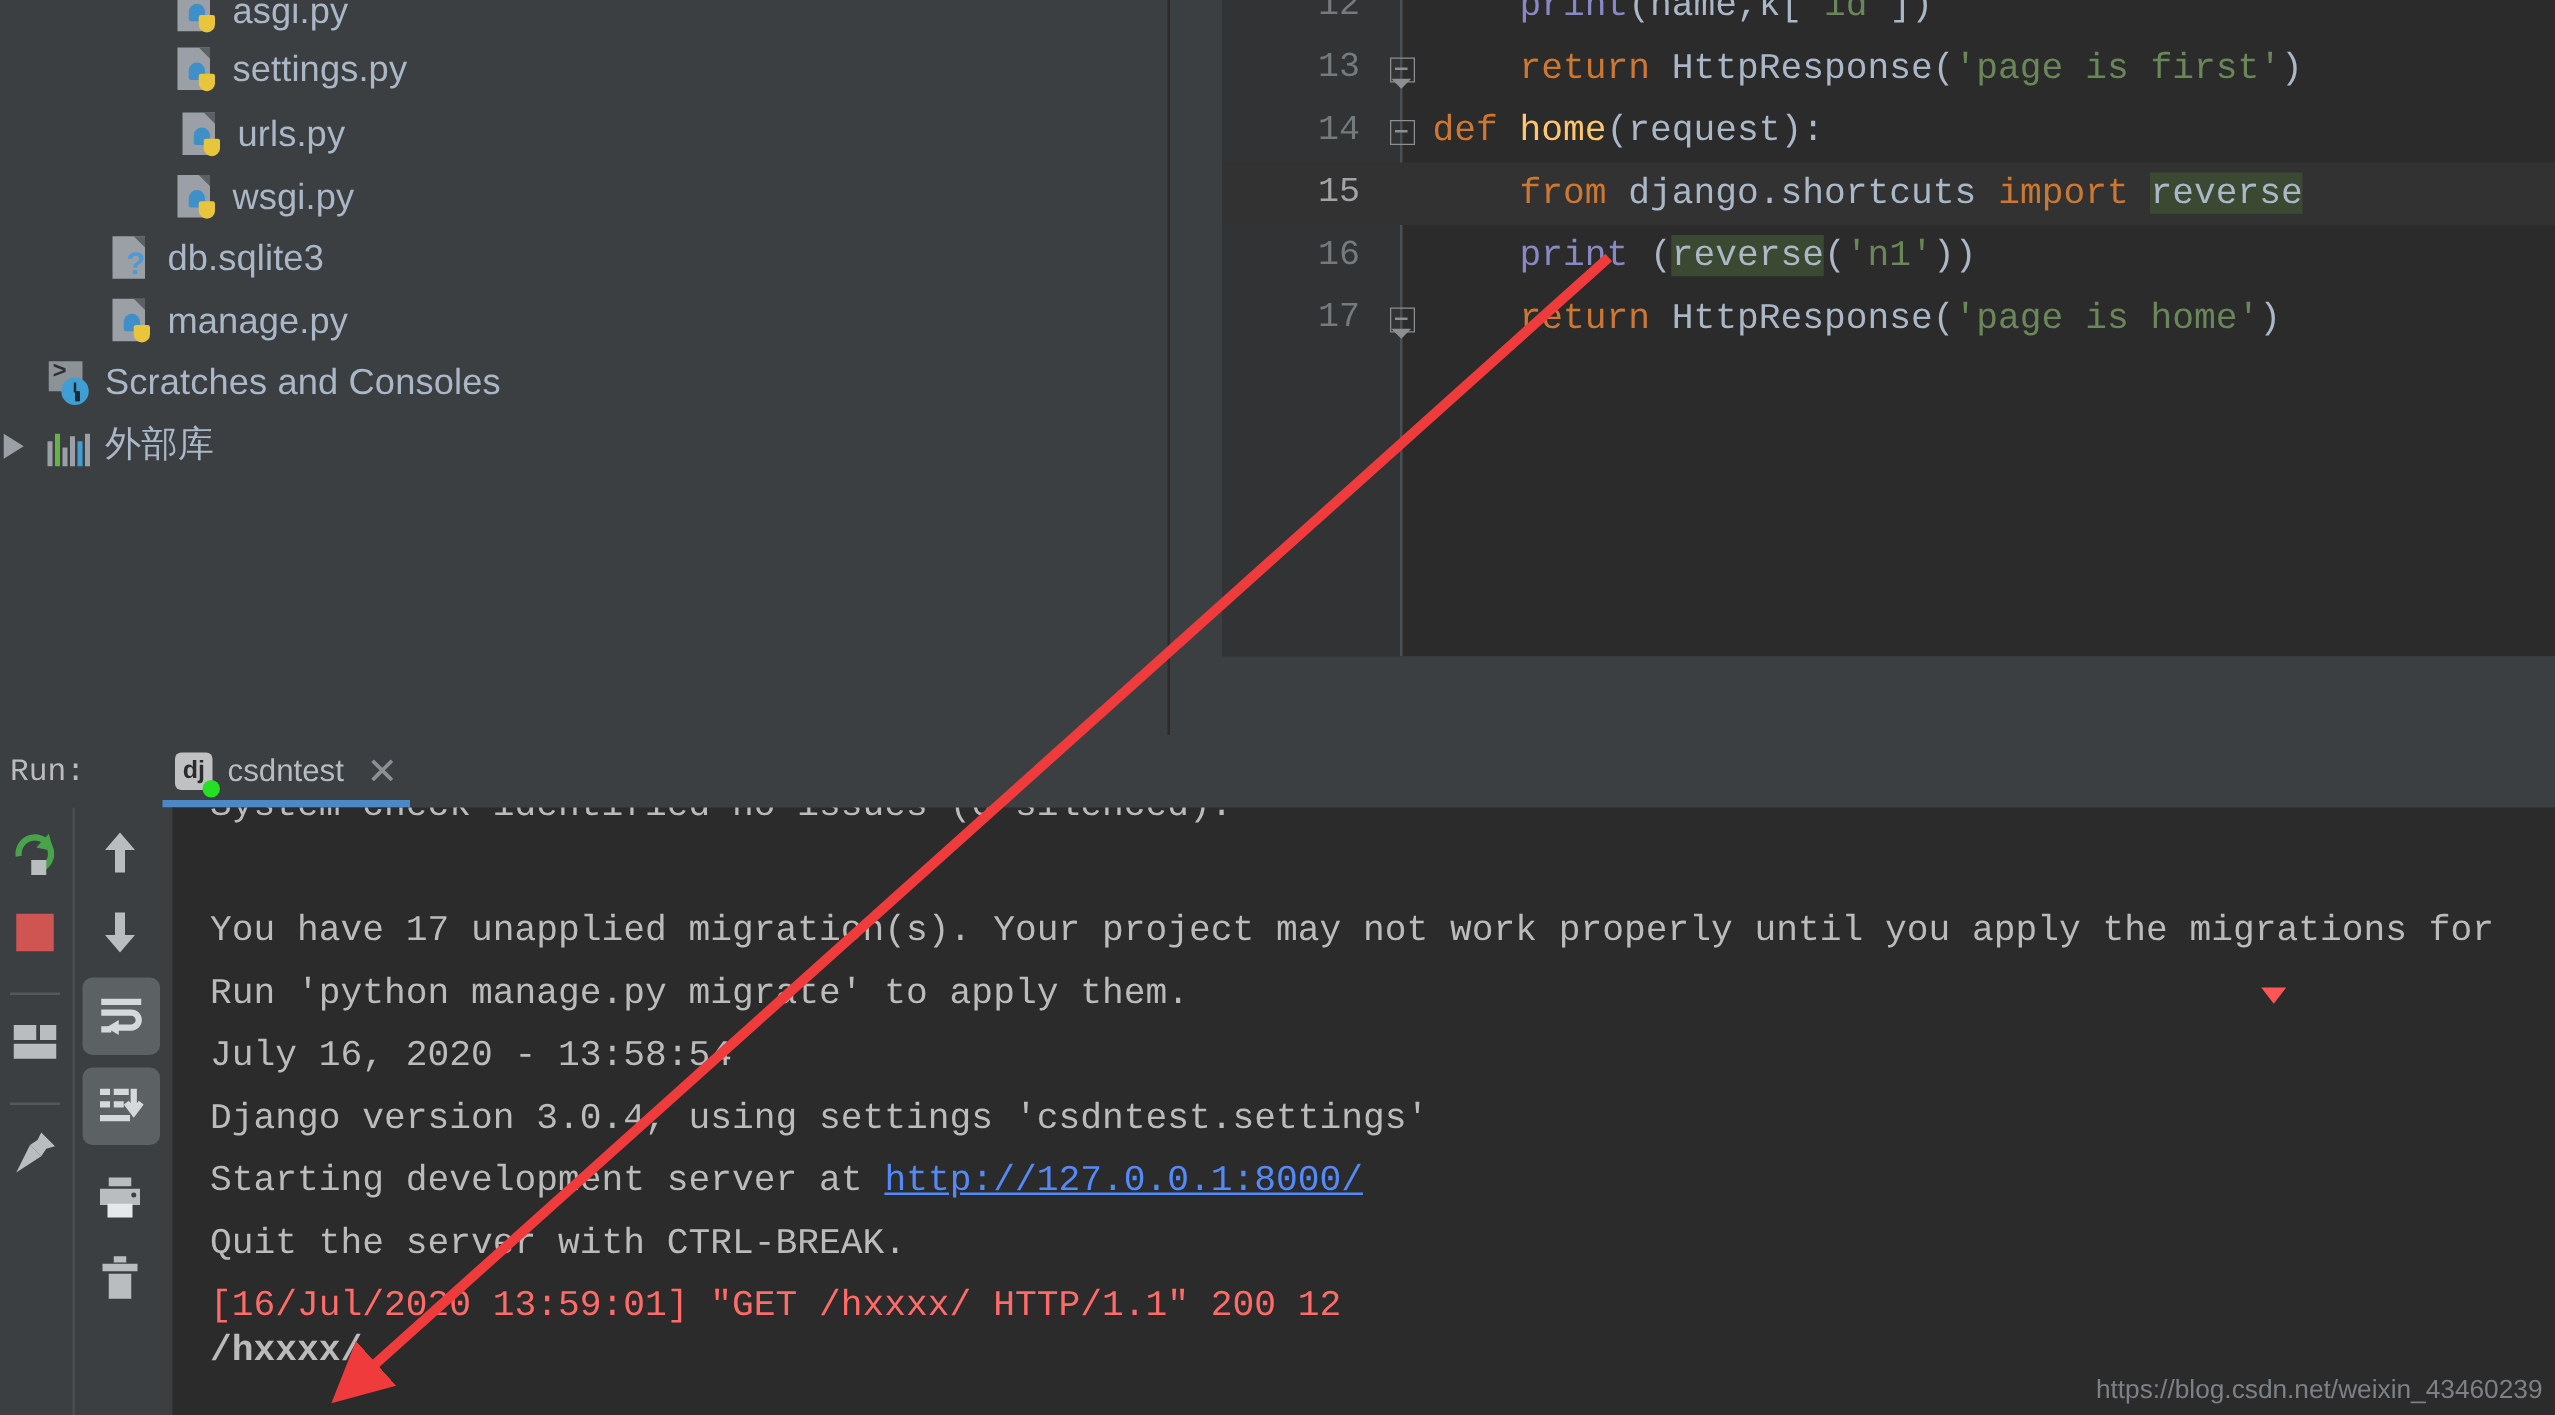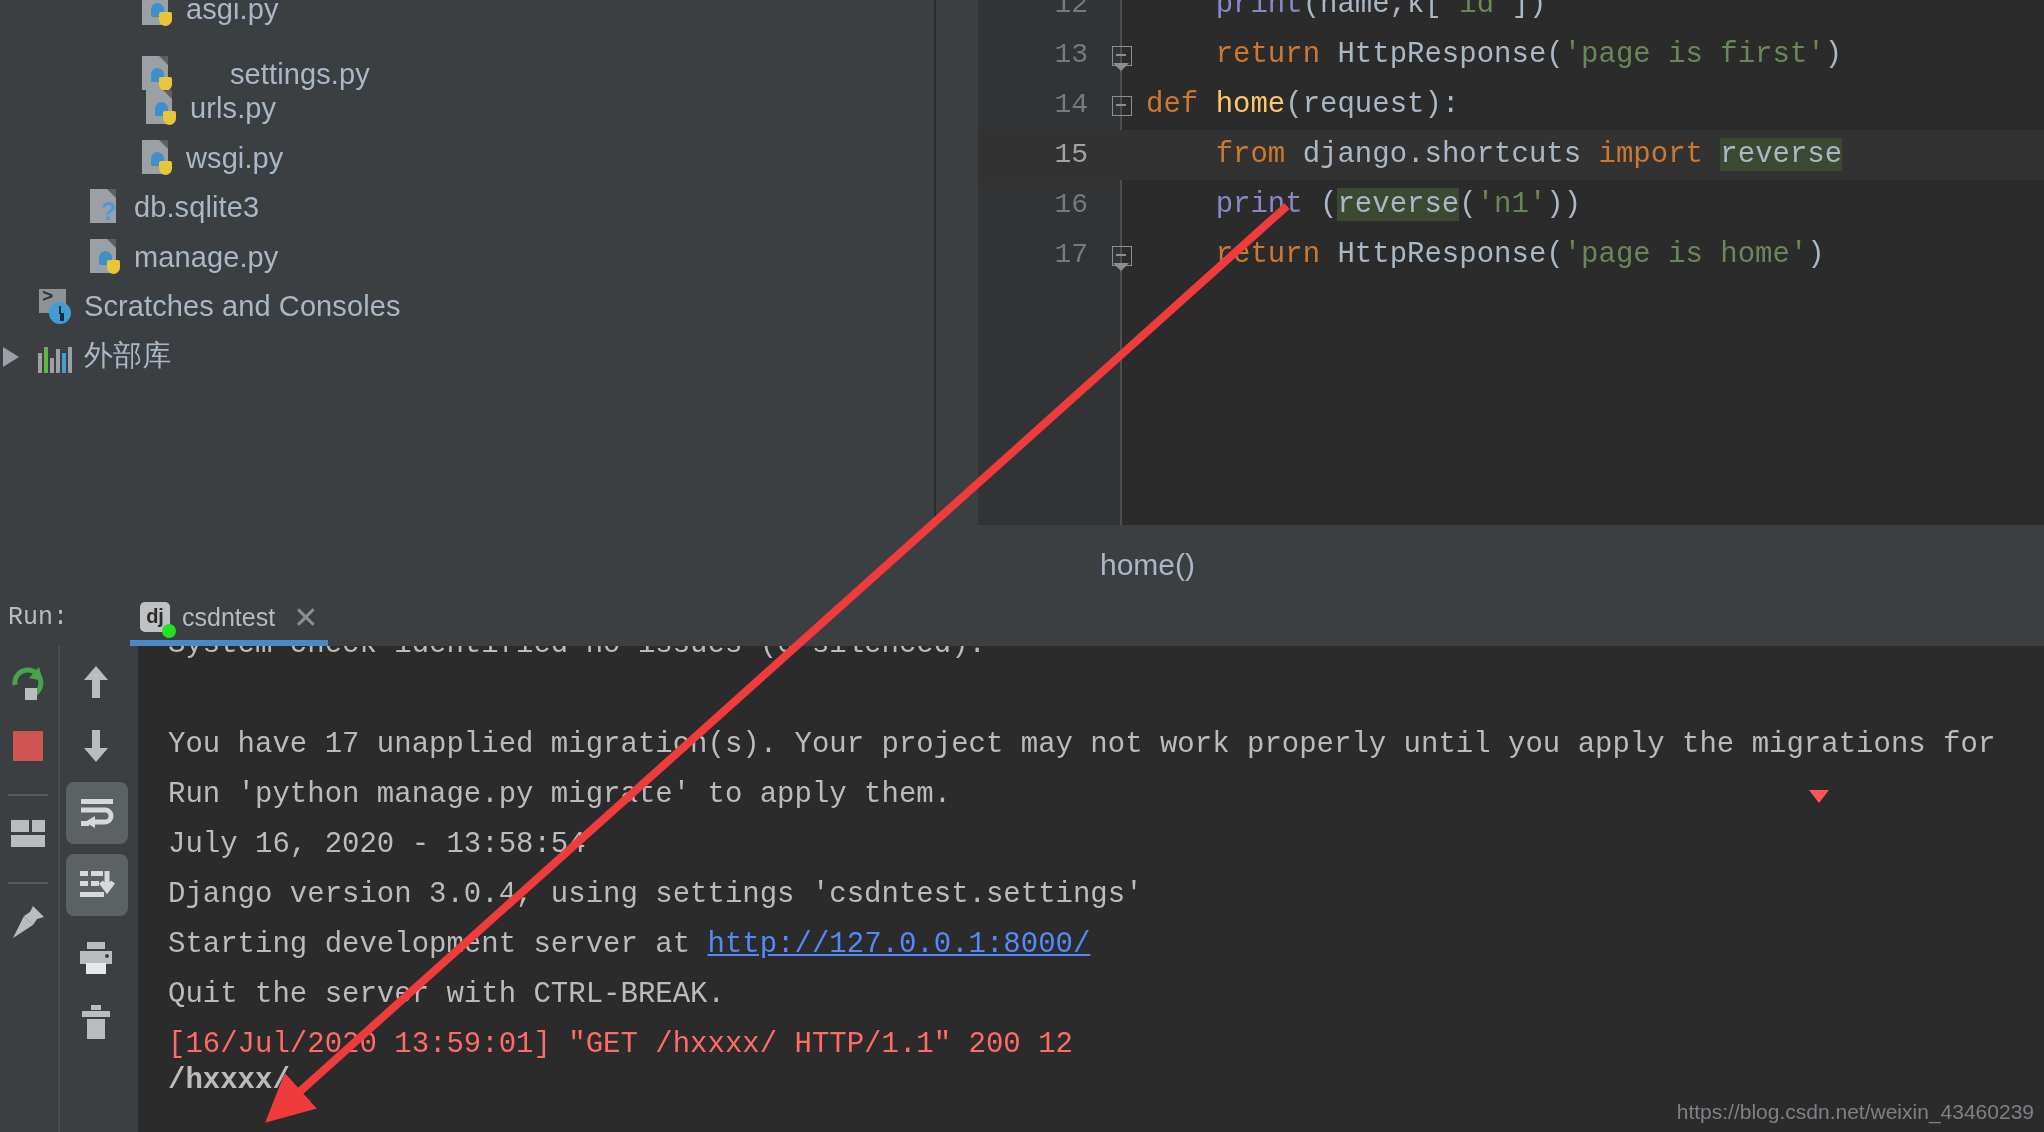--- a/index.html
+++ b/index.html
@@ -314,21 +314,21 @@
       <div class="tree-row" style="left: 140px; top: -16px;">
         <span class="ficon">
           <span class="page"></span>
           <span class="pybadge">
             <span class="b1"></span>
             <span class="b2"></span>
           </span>
         </span>
         <span class="tree-label">asgi.py</span>
       </div>
-      <div class="tree-row" style="left: 140px; top: 49px; gap: 44px;">
+      <div class="tree-row" style="left: 140px; top: 31px;">
         <span class="ficon">
           <span class="page"></span>
           <span class="pybadge">
             <span class="b1"></span>
             <span class="b2"></span>
           </span>
         </span>
         <span class="tree-label">settings.py</span>
       </div>
       <div class="tree-row" style="left: 144px; top: 83px;">
@@ -398,23 +398,20 @@
         <div class="code-line" style="top: 80px;"><span class="lineno">14</span><span class="code-text"><span class="tok-kw">def</span><span class="tok-id"> </span><span class="tok-def">home</span><span class="tok-id">(request):</span></span><div class="fold-mark" style="top: 16px;"><div class="box"></div></div><div style="position: absolute; left: 168px; top: 40px; width: 430px; height: 8px;"><svg width="430" height="8">
               <path d="M0 6 q 4 -6 8 0 q 4 -6 8 0 q 4 -6 8 0 q 4 -6 8 0 q 4 -6 8 0 q 4 -6 8 0 q 4 -6 8 0 q 4 -6 8 0 q 4 -6 8 0 q 4 -6 8 0 q 4 -6 8 0 q 4 -6 8 0 q 4 -6 8 0 q 4 -6 8 0 q 4 -6 8 0 q 4 -6 8 0 q 4 -6 8 0 q 4 -6 8 0 q 4 -6 8 0 q 4 -6 8 0 q 4 -6 8 0 q 4 -6 8 0 q 4 -6 8 0 q 4 -6 8 0 q 4 -6 8 0 q 4 -6 8 0 q 4 -6 8 0 q 4 -6 8 0 q 4 -6 8 0 q 4 -6 8 0 q 4 -6 8 0 q 4 -6 8 0 q 4 -6 8 0 q 4 -6 8 0 q 4 -6 8 0 q 4 -6 8 0 q 4 -6 8 0 q 4 -6 8 0 q 4 -6 8 0 q 4 -6 8 0 q 4 -6 8 0 q 4 -6 8 0 q 4 -6 8 0 q 4 -6 8 0 q 4 -6 8 0 q 4 -6 8 0 q 4 -6 8 0 q 4 -6 8 0 q 4 -6 8 0 q 4 -6 8 0 q 4 -6 8 0 q 4 -6 8 0 q 4 -6 8 0 q 4 -6 8 0" fill="none" stroke="#bbb529" stroke-width="2"></path>
             </svg></div></div>
         <div class="code-line cur" style="top: 130px;"><span class="lineno active">15</span><span class="code-text"><span class="tok-id">    </span><span class="tok-kw">from</span><span class="tok-id"> django.shortcuts </span><span class="tok-kw">import</span><span class="tok-id"> </span><span class="tok-id hl-ident">reverse</span></span></div>
         <div class="code-line" style="top: 180px;"><span class="lineno">16</span><span class="code-text"><span class="tok-id">    </span><span class="tok-fn">print</span><span class="tok-id"> (</span><span class="tok-id hl-ident">reverse</span><span class="tok-id">(</span><span class="tok-str">'n1'</span><span class="tok-id">))</span></span></div>
         <div class="code-line" style="top: 230px;"><span class="lineno">17</span><span class="code-text"><span class="tok-id">    </span><span class="tok-kw">return</span><span class="tok-id"> HttpResponse(</span><span class="tok-str">'page is home'</span><span class="tok-id">)</span></span><div class="fold-mark" style="top: 16px;"><div class="box"></div><div class="tip-down"></div></div></div>
       </div>
   </div>
   <div class="editor-divider"></div>
 
-  <div id="breadcrumb-bar">
-    <div class="crumb">home()</div>
-  </div>
 
   <div id="run-panel">
 
     <div id="run-header">
       <div class="run-title">Run:</div>
       <div id="run-tab">
         <div class="dj-icon">
           <span>dj</span>
             <div class="dot"></div>
         </div>

